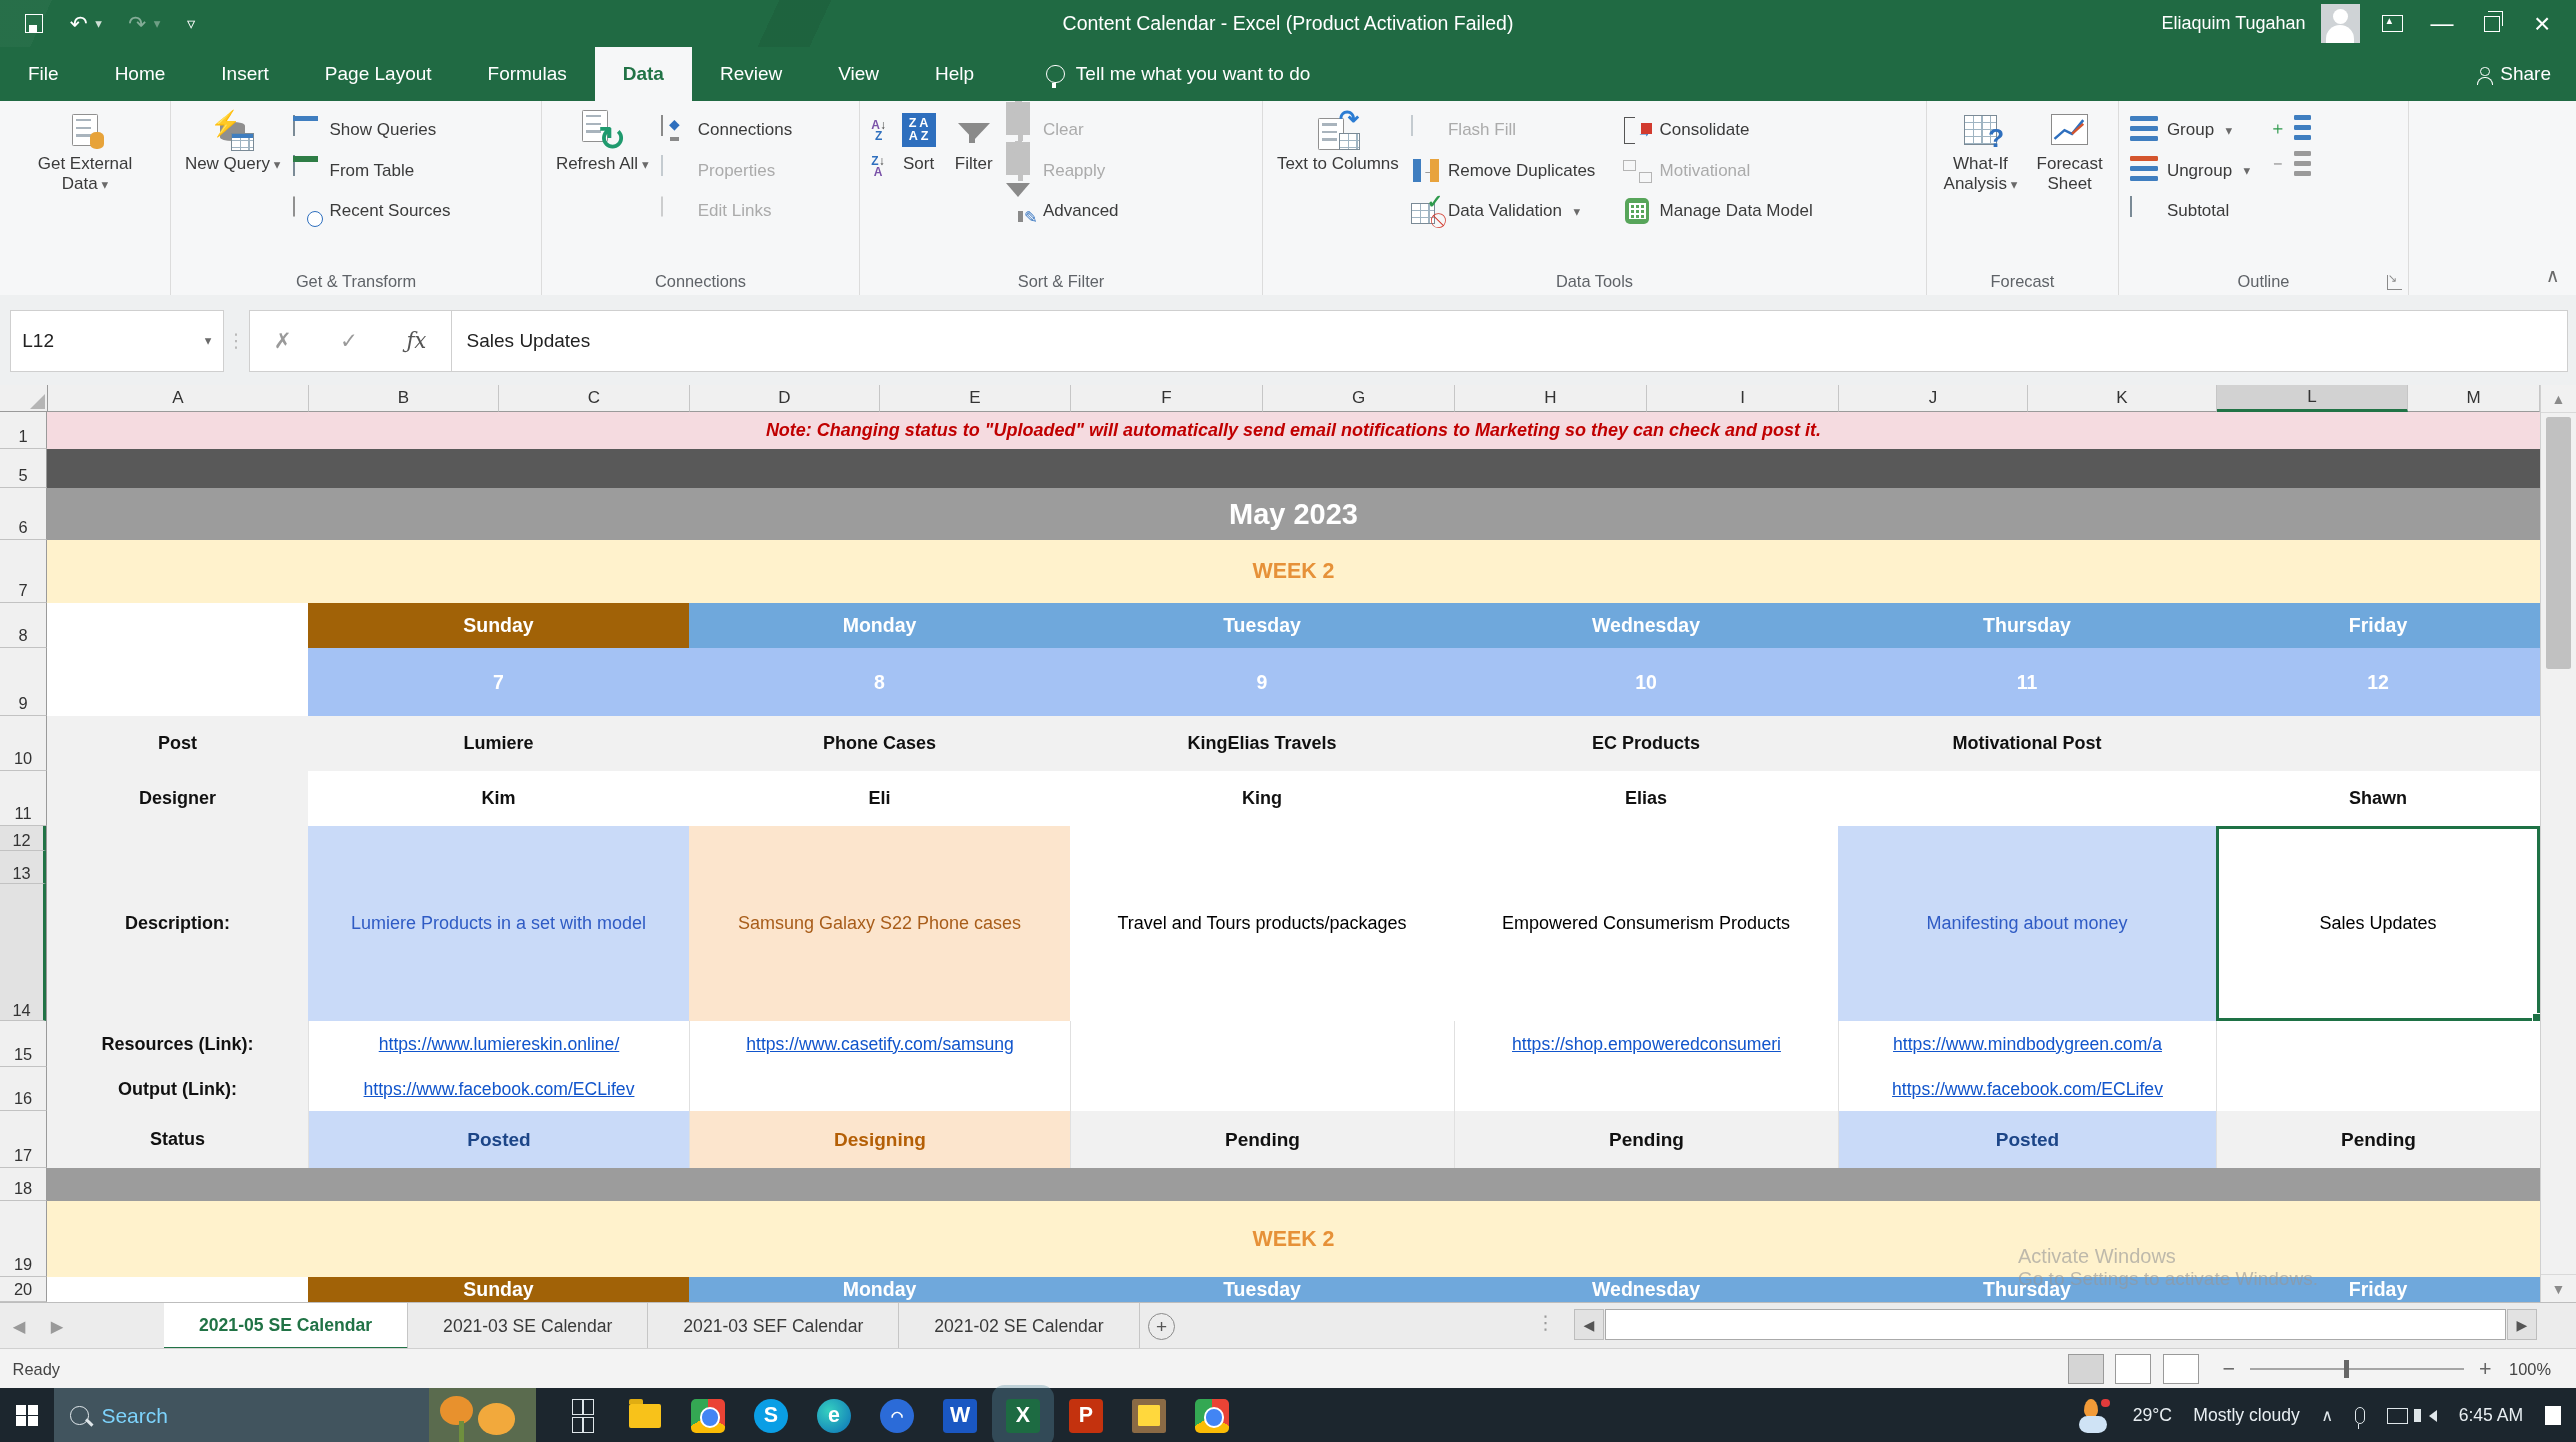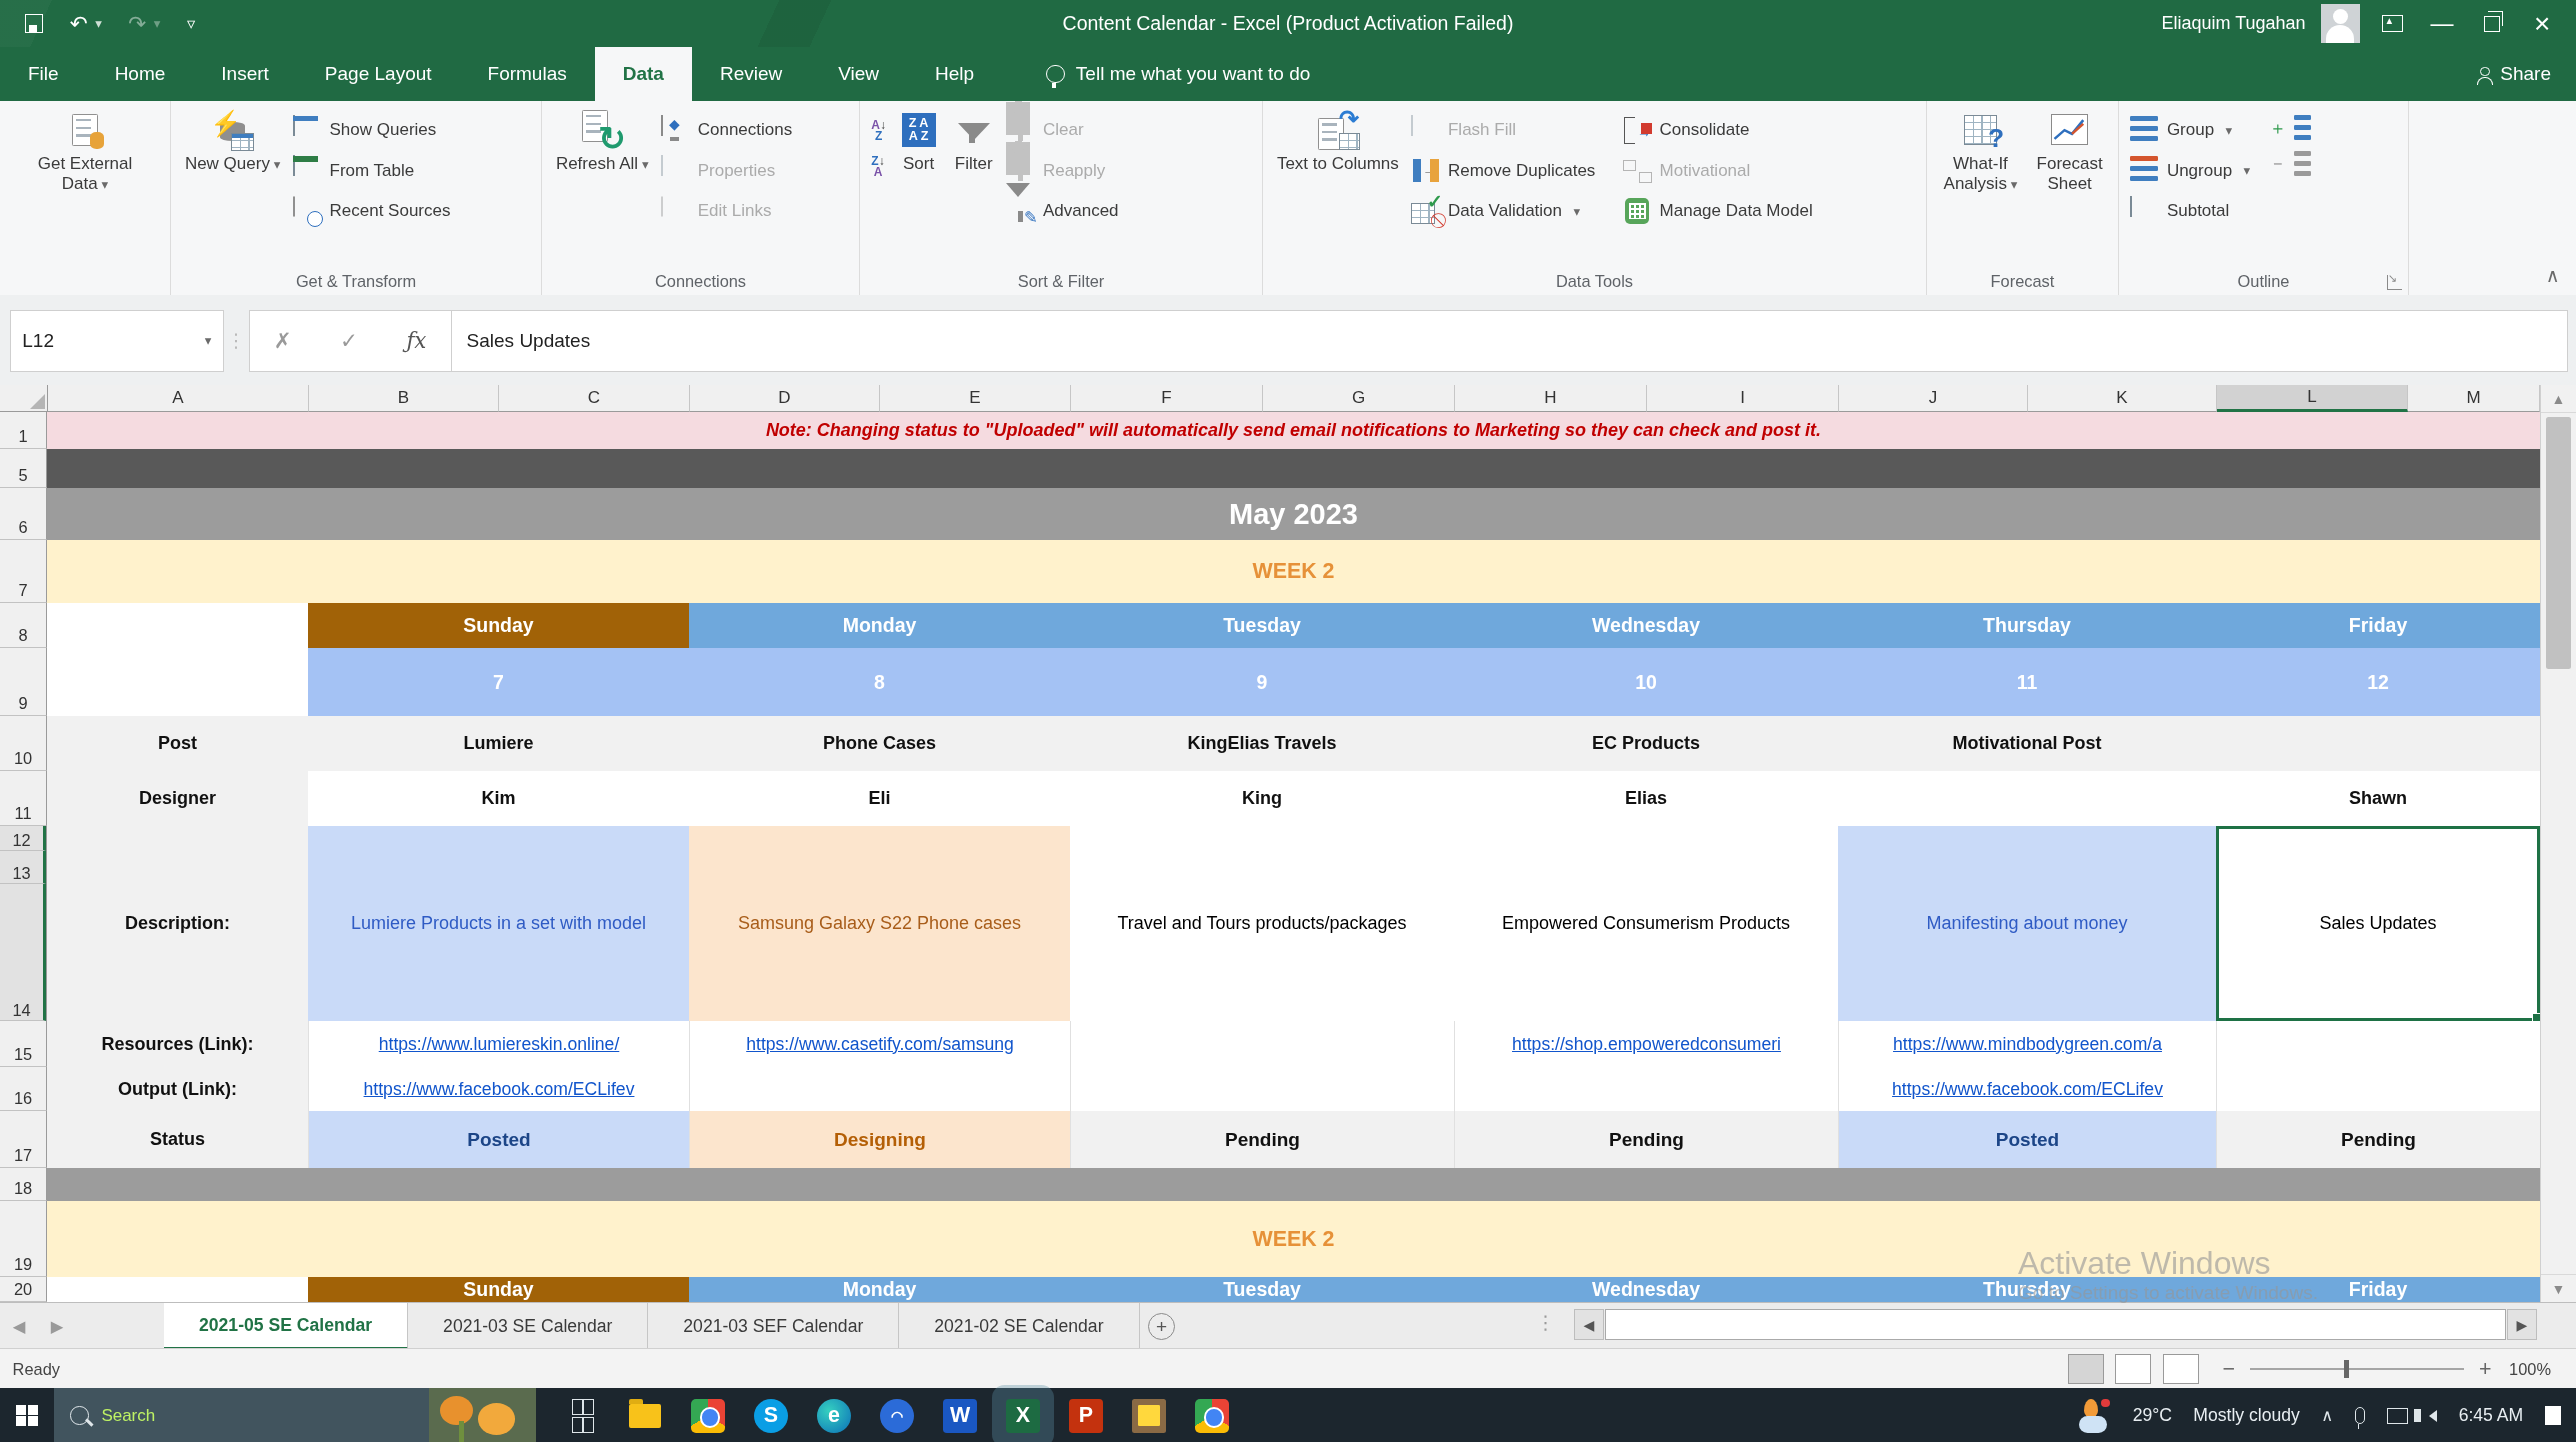--- a/index.html
+++ b/index.html
@@ -112,21 +112,21 @@
   .sel-cell{background:#fff;border:3.1px solid #1e7145;overflow:visible}
   .fh{position:absolute;right:-7px;bottom:-7px;width:10px;height:10px;background:#1e7145;border:1.9px solid #fff}
   .rh-stack{width:47px;background:#f0f0f0;border-right:1.3px solid #9a9a9a;display:flex;flex-direction:column;box-sizing:border-box}
   .rh-stack div{border-bottom:0.6px solid #c2c2c2;border-right:3.1px solid #217346;color:#333;font-size:16.4px;display:flex;align-items:flex-end;justify-content:center;background:#e2e2e2;box-sizing:border-box}
   
   #vscroll{left:2540px;top:385px;width:36px;height:917px;background:#f1f1f1;border-left:1.3px solid #d0d0d0;box-sizing:border-box}
   .varrow{position:absolute;left:0;width:100%;height:27px;display:flex;align-items:center;justify-content:center;color:#8a8a8a;font-size:14px;background:#f1f1f1;border-bottom:0.6px solid #d9d9d9}
   #vthumb{position:absolute;left:5px;top:31.5px;width:25px;height:252px;background:#c1c1c1;border-radius:2.5px}
   
   #wmark{left:2018px;top:1245px;color:rgba(150,150,150,.62);z-index:5}
-  #wmark .l1{font-size:32px}
+  #wmark .l1{font-size:20px}
   #wmark .l2{font-size:19px;margin-top:0}
   
   #tabbar{left:0;top:1302px;width:2576px;height:47px;background:#ececec;border-top:0.6px solid #bdbdbd;display:flex;align-items:stretch;font-size:17.6px;color:#3a3a3a}
   .tnav{width:38px;display:flex;align-items:center;justify-content:center;color:#9a9a9a;font-size:16.4px}
   .stab{display:flex;align-items:center;padding:0 35px;border-right:0.6px solid #c6c6c6}
   .stab.active{background:#fff;color:#217346;font-weight:bold;border-bottom:3.8px solid #217346;border-right:0.6px solid #c6c6c6;box-sizing:border-box}
   .addsheet{width:44px;display:flex;align-items:center;justify-content:center}
   .addsheet span{width:25px;height:25px;border:1.3px solid #8a8a8a;border-radius:50%;display:flex;align-items:center;justify-content:center;font-size:19px;color:#555}
   #hscroll{position:absolute;left:1574px;top:1309px;width:963px;height:31.5px;display:flex;align-items:center}
   .harrow{width:28px;height:29px;background:#e2e2e2;border:0.6px solid #bdbdbd;display:flex;align-items:center;justify-content:center;color:#555;font-size:14px}
@@ -685,21 +685,21 @@
   <div class="startbtn">
       <span class="winflag">
         <span></span>
         <span></span>
         <span></span>
         <span></span>
       </span>
     </div>
   <div id="searchbox">
     <span class="mag"></span>
-    <span style="font-size:17px;color:#bef264">Search</span>
+    <span style="font-size:21px;color:#7dd3fc">Search</span>
     <span id="flowers">
       <i style="left:11.3px;top:7.6px;width:33px;height:29px"></i>
       <i style="left:49px;top:15px;width:37px;height:31.5px;background:#f2a93c"></i>
       <i style="left:30px;top:33px;width:5px;height:25px;background:#6f8f3e;border-radius:0"></i>
     </span>
   </div>
   <div class="tkicon taskview">
       <span></span>
       <span></span>
       <span></span>

